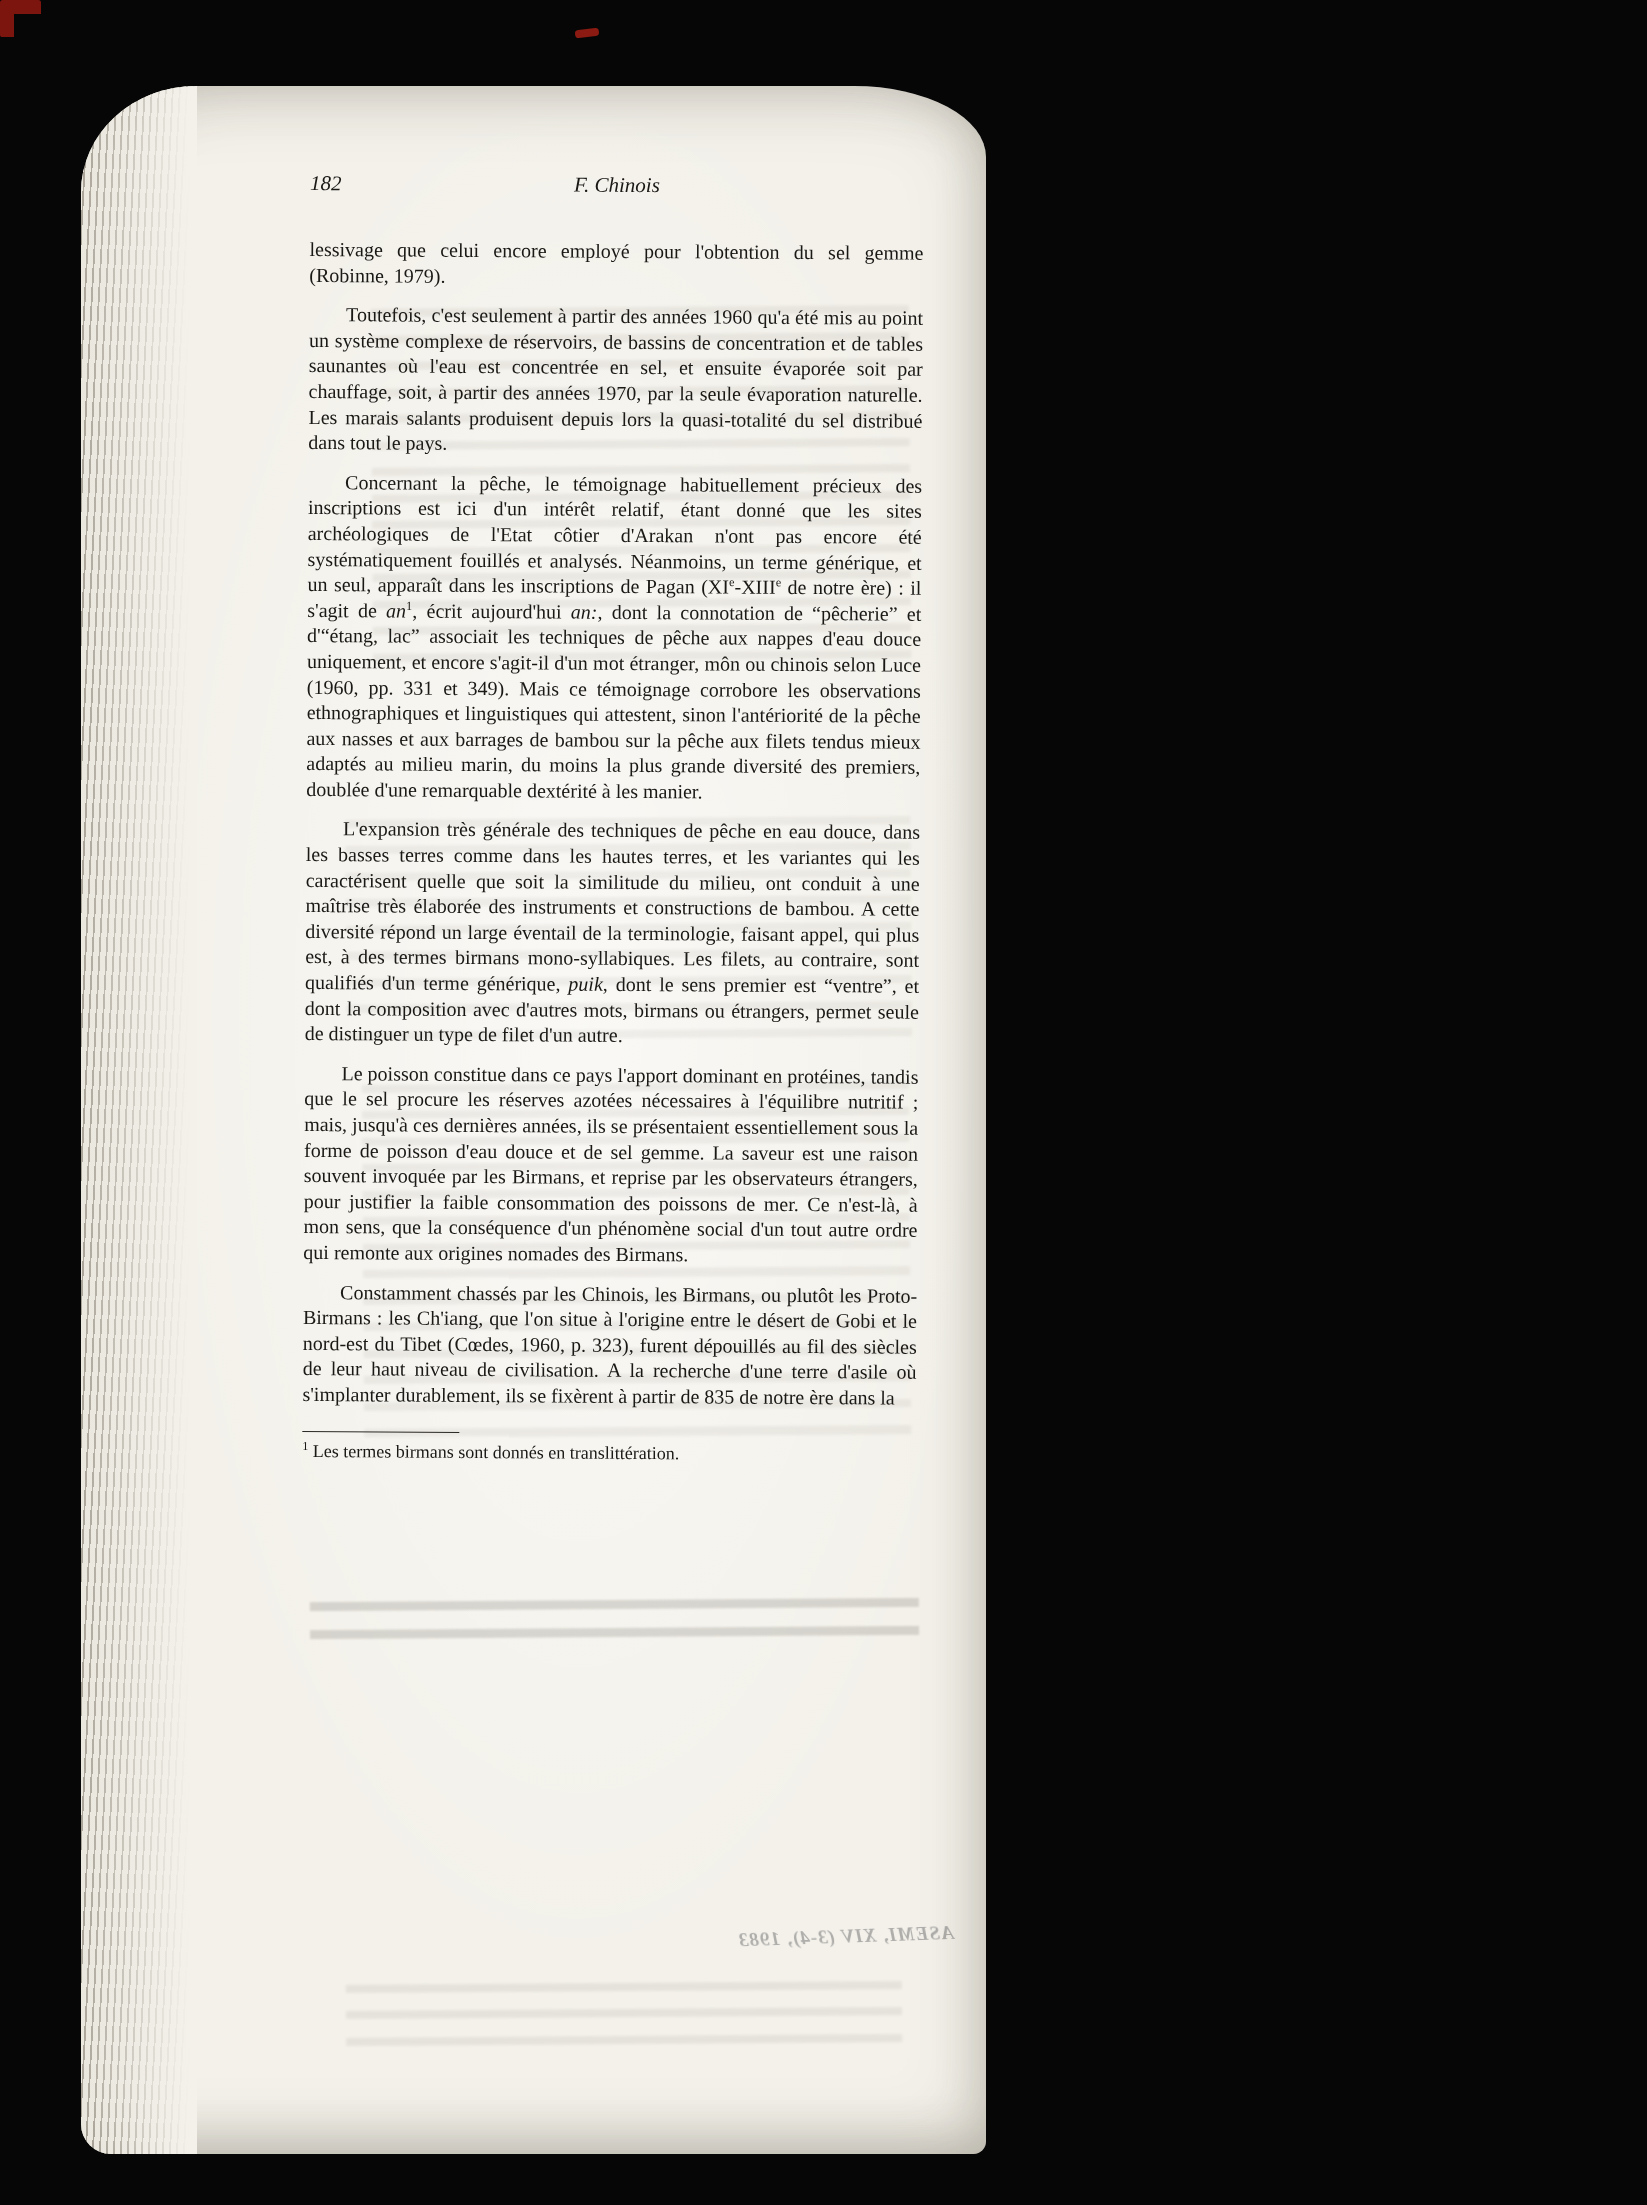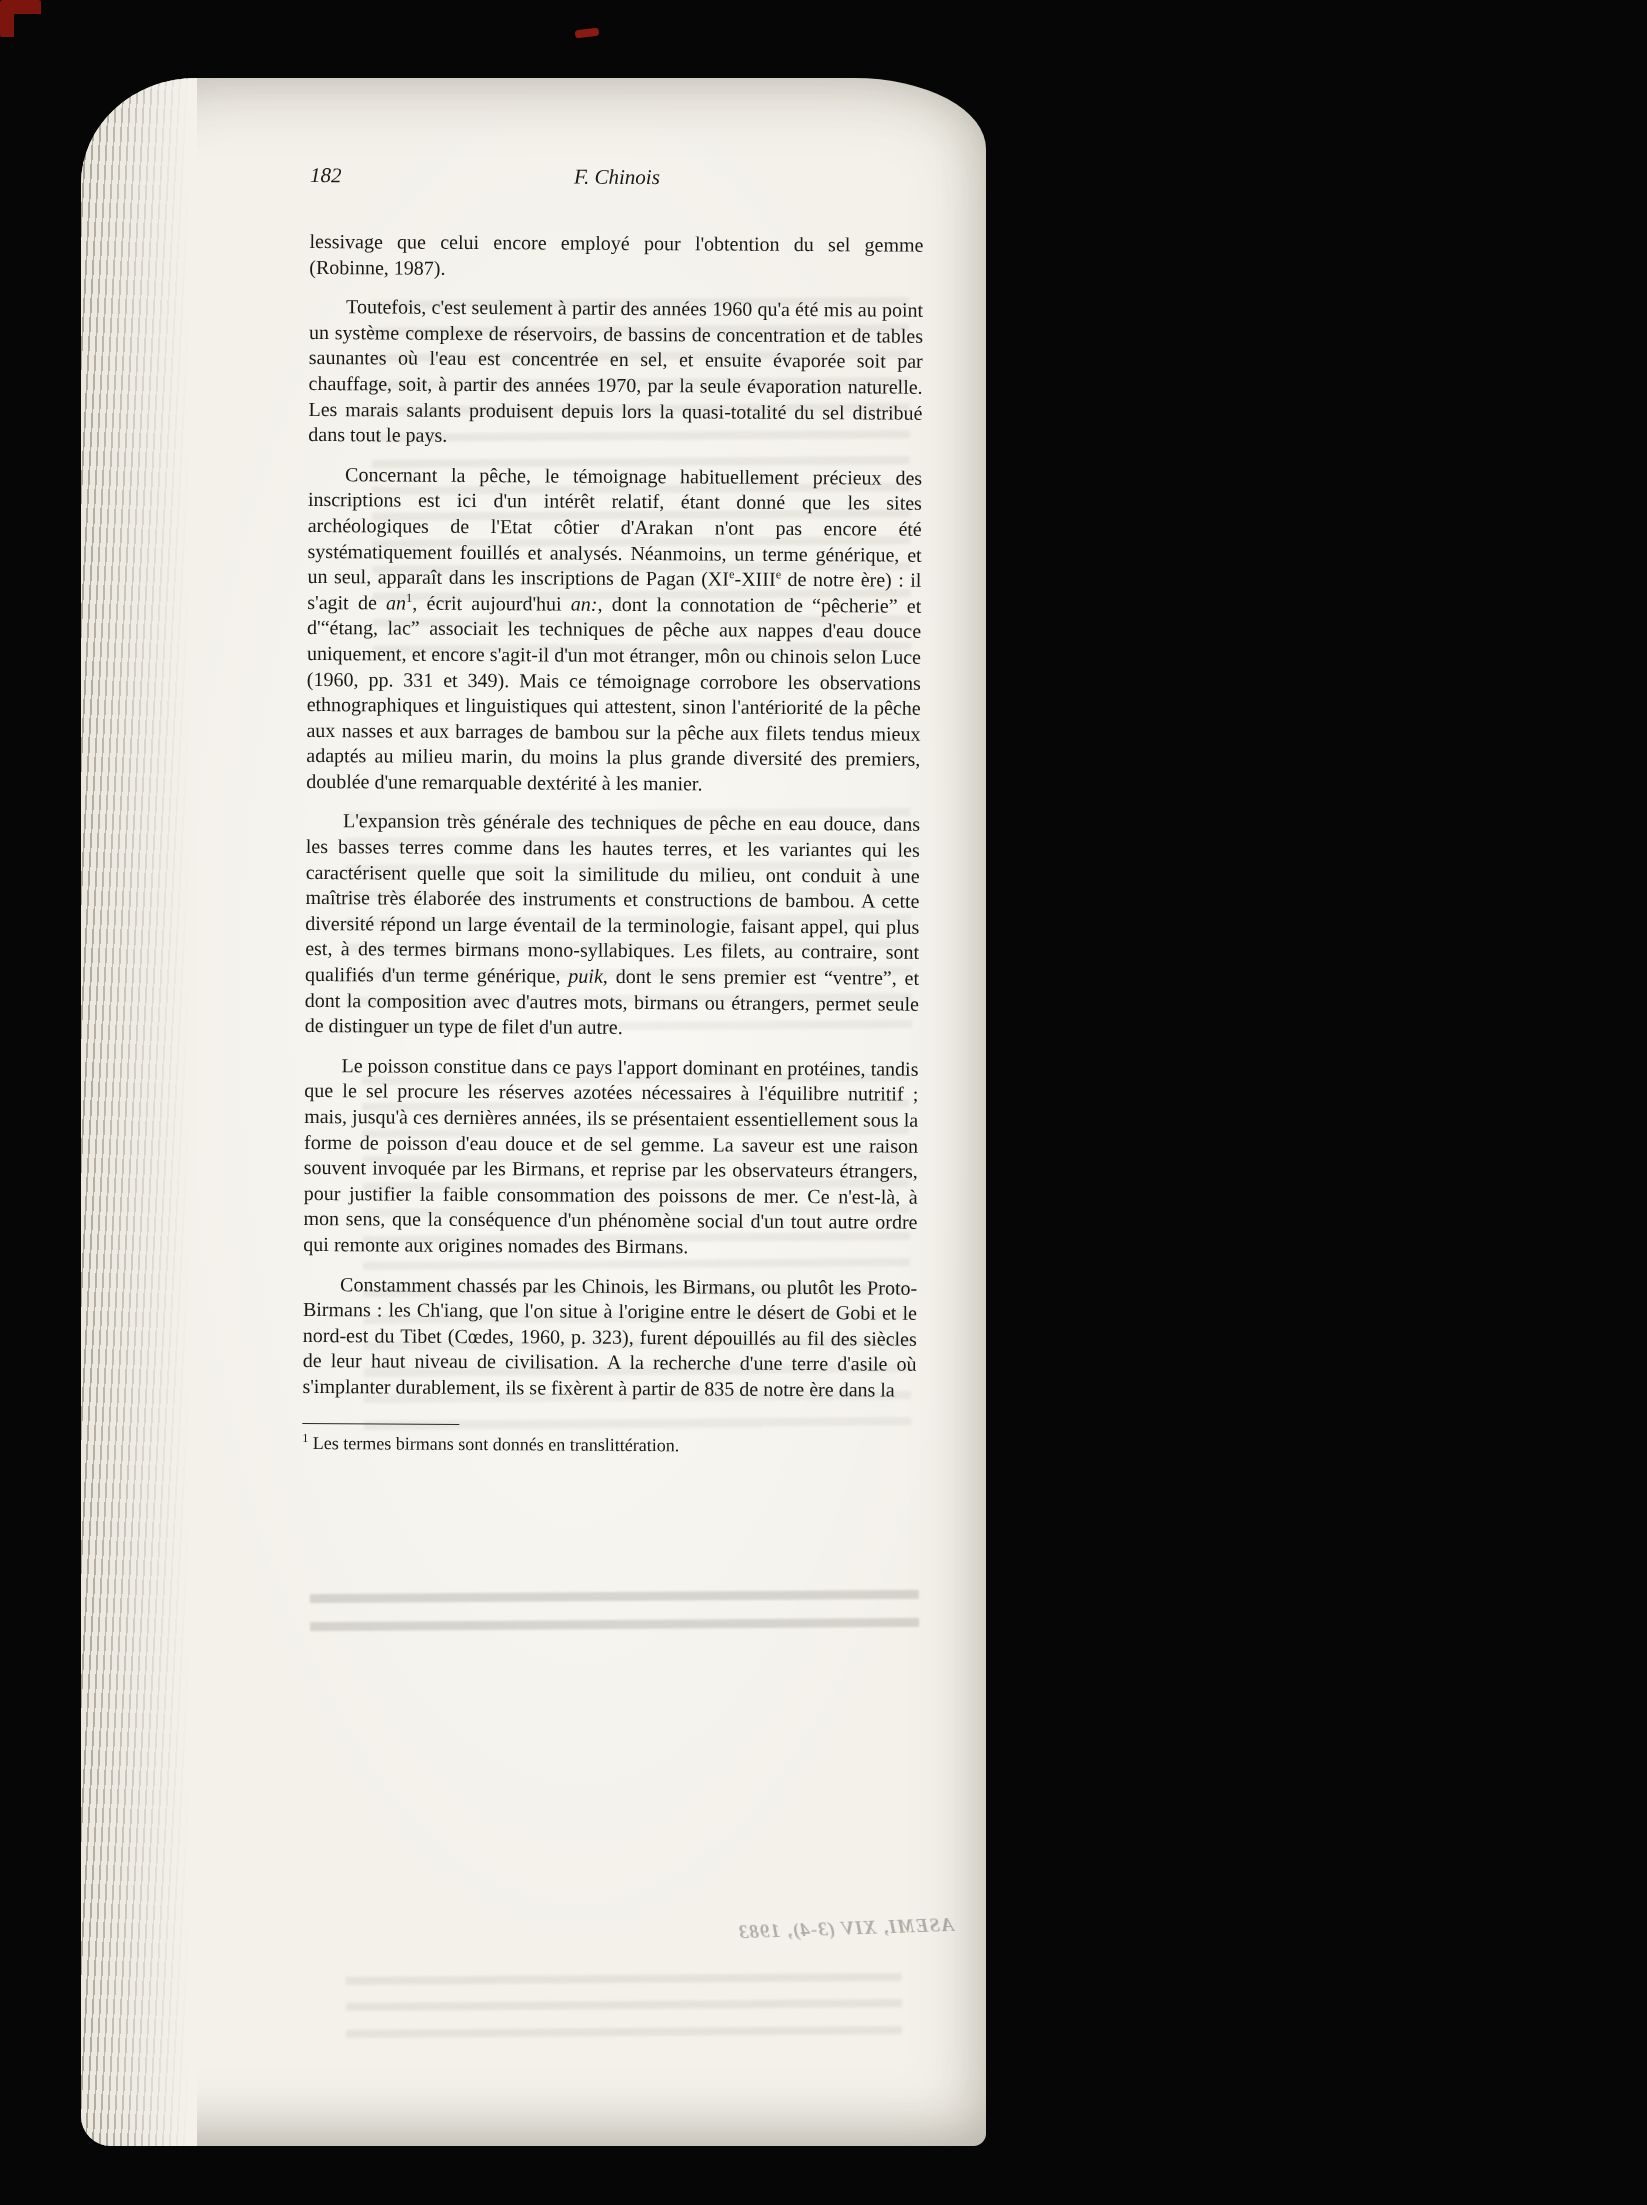--- a/index.html
+++ b/index.html
@@ -3,21 +3,21 @@
 <meta charset="utf-8">
 <style>
   html, body { margin:0; padding:0; background:#060606; }
   .scene {
     position:relative; width:1648px; height:2206px; overflow:hidden;
     background:#060606;
     font-family:"Liberation Serif", serif;
   }
   
   .book-page {
-    position:absolute; left:81px; top:78px; width:905px; height:2068px;
+    position:absolute; left:81px; top:86px; width:905px; height:2068px;
     background:
       radial-gradient(ellipse at 55% 45%, rgba(255,255,255,0.55) 0%, rgba(255,255,255,0) 60%),
       #f3f1ea;
     border-radius:115px 132px 12.4px 30px / 106px 71px 12.4px 30px;
     box-shadow:
       inset 0 0 79px rgba(90,80,60,0.20),
       inset -10.6px -14px 44px rgba(80,70,55,0.14),
       inset 32px 0 62px rgba(80,70,55,0.16);
   }
   
@@ -107,21 +107,21 @@
     <div class="ghost g4"></div>
     <div class="ghost g5"></div>
 
     <div class="content">
       <div class="running-header">
         <span class="pagenum">182</span>
         <span class="author">F. Chinois</span>
       </div>
 
       <div class="body-text">
-          <p class=""><span>lessivage que celui encore employé pour l'obtention du sel gemme (Robinne, 1987).</span></p>
+          <p class=""><span>lessivage que celui encore employé pour l'obtention du sel gemme (Robinne, 1979).</span></p>
           <p class="indent"><span>Toutefois, c'est seulement à partir des années 1960 qu'a été mis au point un système complexe de réservoirs, de bassins de concentration et de tables saunantes où l'eau est concentrée en sel, et ensuite évaporée soit par chauffage, soit, à partir des années 1970, par la seule évaporation naturelle. Les marais salants produisent depuis lors la quasi-totalité du sel distribué dans tout le pays.</span></p>
           <p class="indent"><span>Concernant la pêche, le témoignage habituellement précieux des inscriptions est ici d'un intérêt relatif, étant donné que les sites archéologiques de l'Etat côtier d'Arakan n'ont pas encore été systématiquement fouillés et analysés. Néanmoins, un terme générique, et un seul, apparaît dans les inscriptions de Pagan (XI</span><span class="sup">e</span><span>-XIII</span><span class="sup">e</span><span> de notre ère) : il s'agit de </span><span class="it">an</span><span class="sup">1</span><span>, écrit aujourd'hui </span><span class="it">an:</span><span>, dont la connotation de “pêcherie” et d'“étang, lac” associait les techniques de pêche aux nappes d'eau douce uniquement, et encore s'agit-il d'un mot étranger, môn ou chinois selon Luce (1960, pp. 331 et 349). Mais ce témoignage corrobore les observations ethnographiques et linguistiques qui attestent, sinon l'antériorité de la pêche aux nasses et aux barrages de bambou sur la pêche aux filets tendus mieux adaptés au milieu marin, du moins la plus grande diversité des premiers, doublée d'une remarquable dextérité à les manier.</span></p>
           <p class="indent"><span>L'expansion très générale des techniques de pêche en eau douce, dans les basses terres comme dans les hautes terres, et les variantes qui les caractérisent quelle que soit la similitude du milieu, ont conduit à une maîtrise très élaborée des instruments et constructions de bambou. A cette diversité répond un large éventail de la terminologie, faisant appel, qui plus est, à des termes birmans mono-syllabiques. Les filets, au contraire, sont qualifiés d'un terme générique, </span><span class="it">puik</span><span>, dont le sens premier est “ventre”, et dont la composition avec d'autres mots, birmans ou étrangers, permet seule de distinguer un type de filet d'un autre.</span></p>
           <p class="indent"><span>Le poisson constitue dans ce pays l'apport dominant en protéines, tandis que le sel procure les réserves azotées nécessaires à l'équilibre nutritif ; mais, jusqu'à ces dernières années, ils se présentaient essentiellement sous la forme de poisson d'eau douce et de sel gemme. La saveur est une raison souvent invoquée par les Birmans, et reprise par les observateurs étrangers, pour justifier la faible consommation des poissons de mer. Ce n'est-là, à mon sens, que la conséquence d'un phénomène social d'un tout autre ordre qui remonte aux origines nomades des Birmans.</span></p>
           <p class="indent"><span>Constamment chassés par les Chinois, les Birmans, ou plutôt les Proto-Birmans : les Ch'iang, que l'on situe à l'origine entre le désert de Gobi et le nord-est du Tibet (Cœdes, 1960, p. 323), furent dépouillés au fil des siècles de leur haut niveau de civilisation. A la recherche d'une terre d'asile où s'implanter durablement, ils se fixèrent à partir de 835 de notre ère dans la</span></p>
         </div>
 
       <div class="footnote-sep"></div>
       <p class="footnote"><span class="fn-marker">1</span><span> Les termes birmans sont donnés en translittération.</span></p>
     </div>

